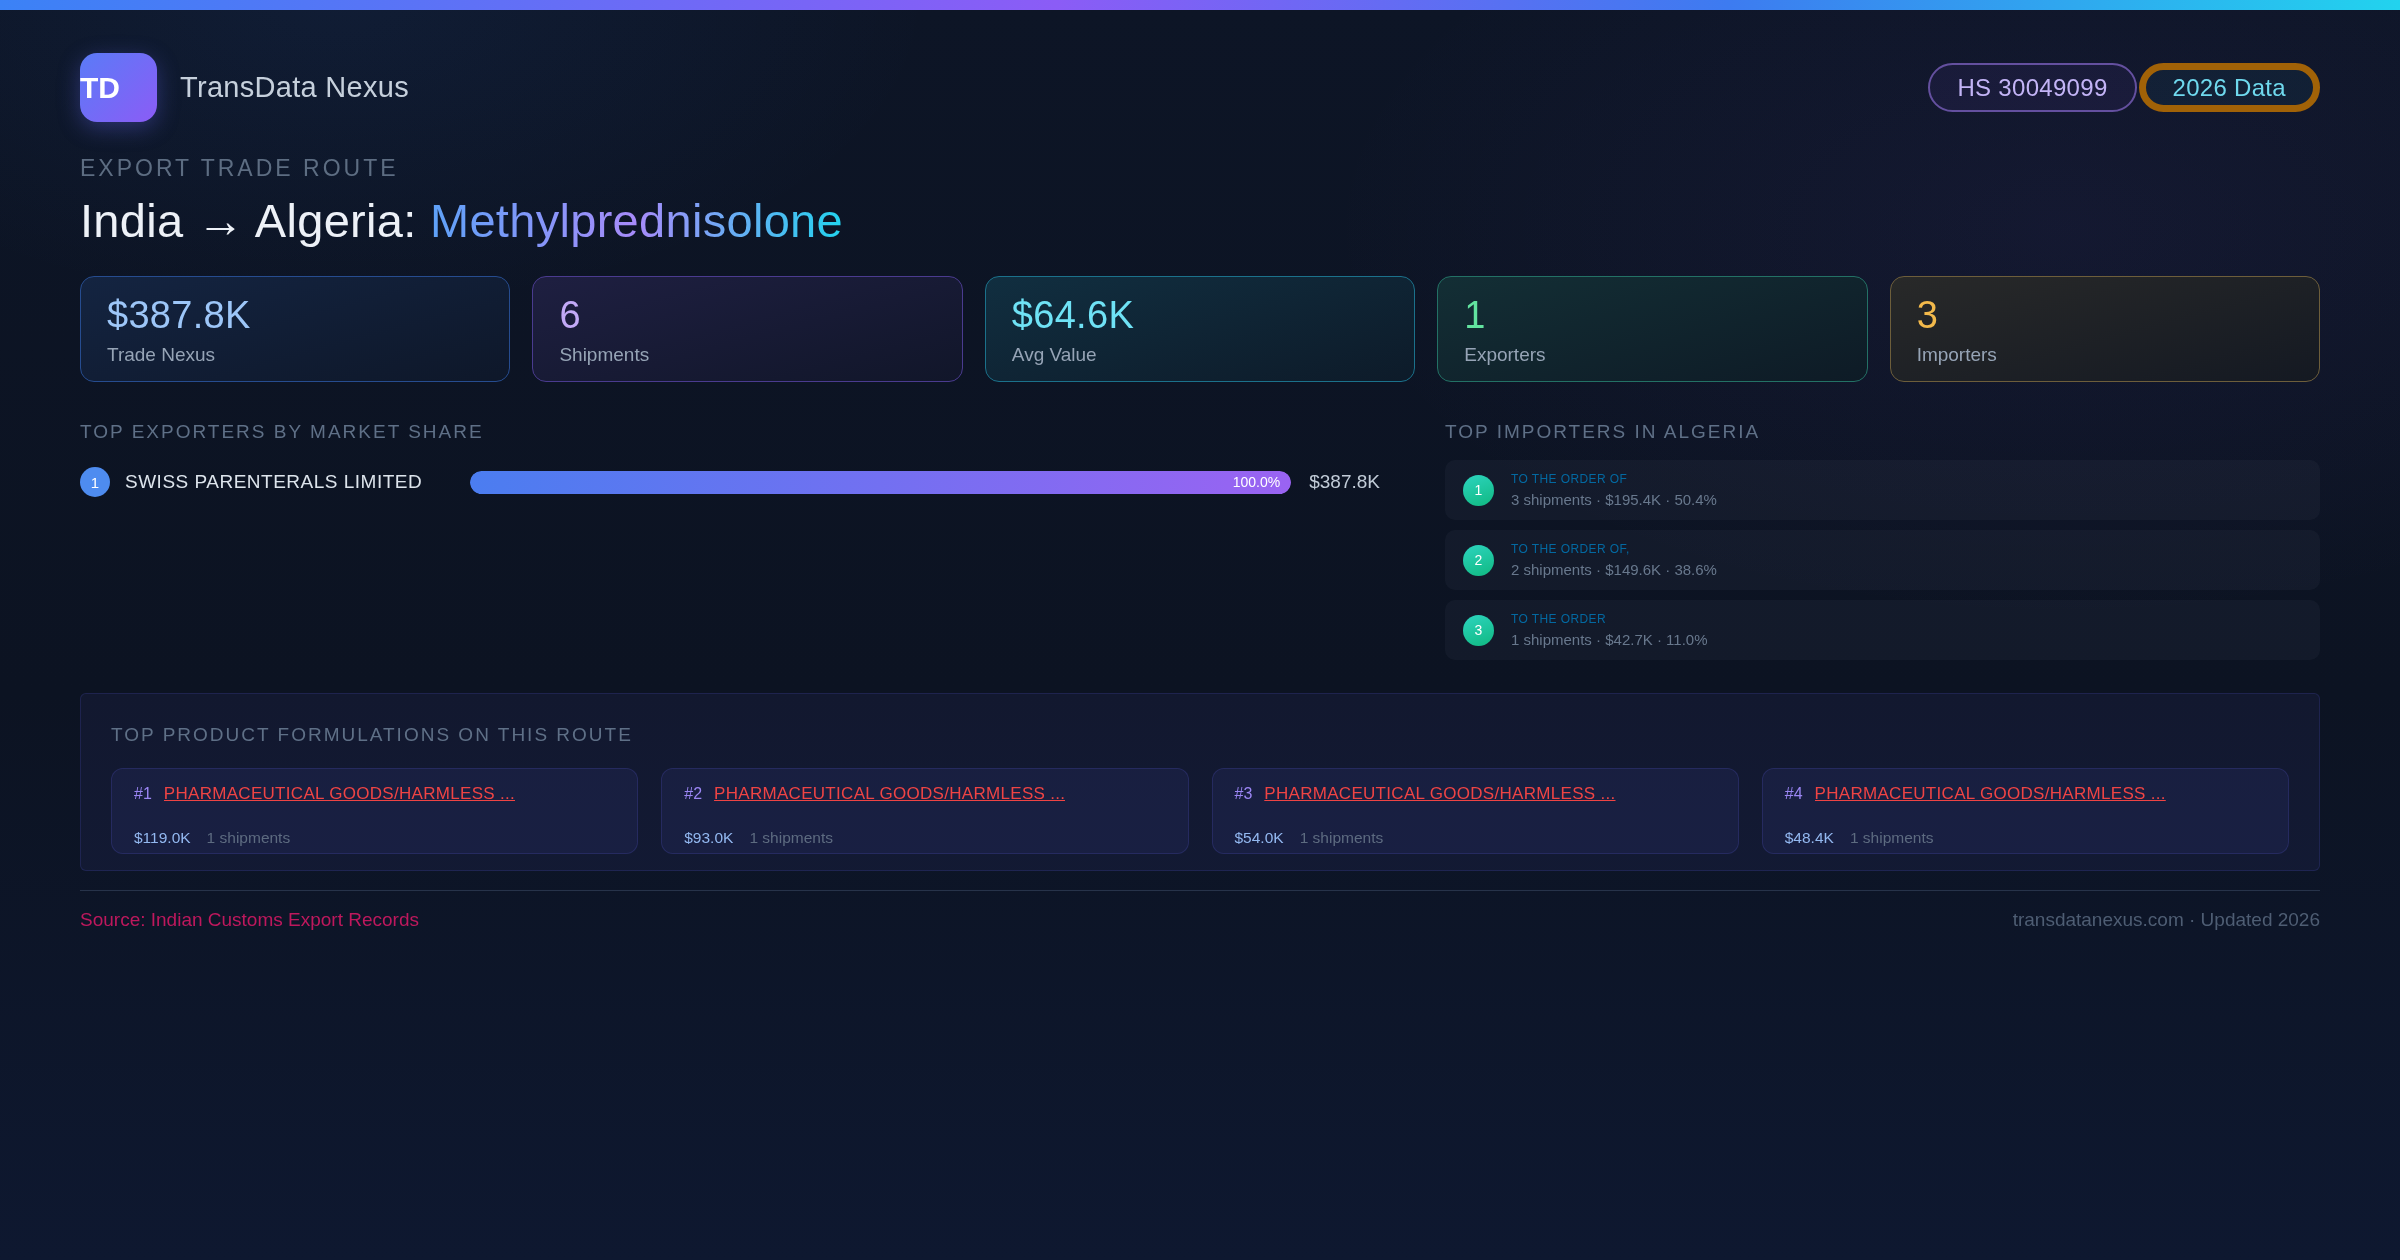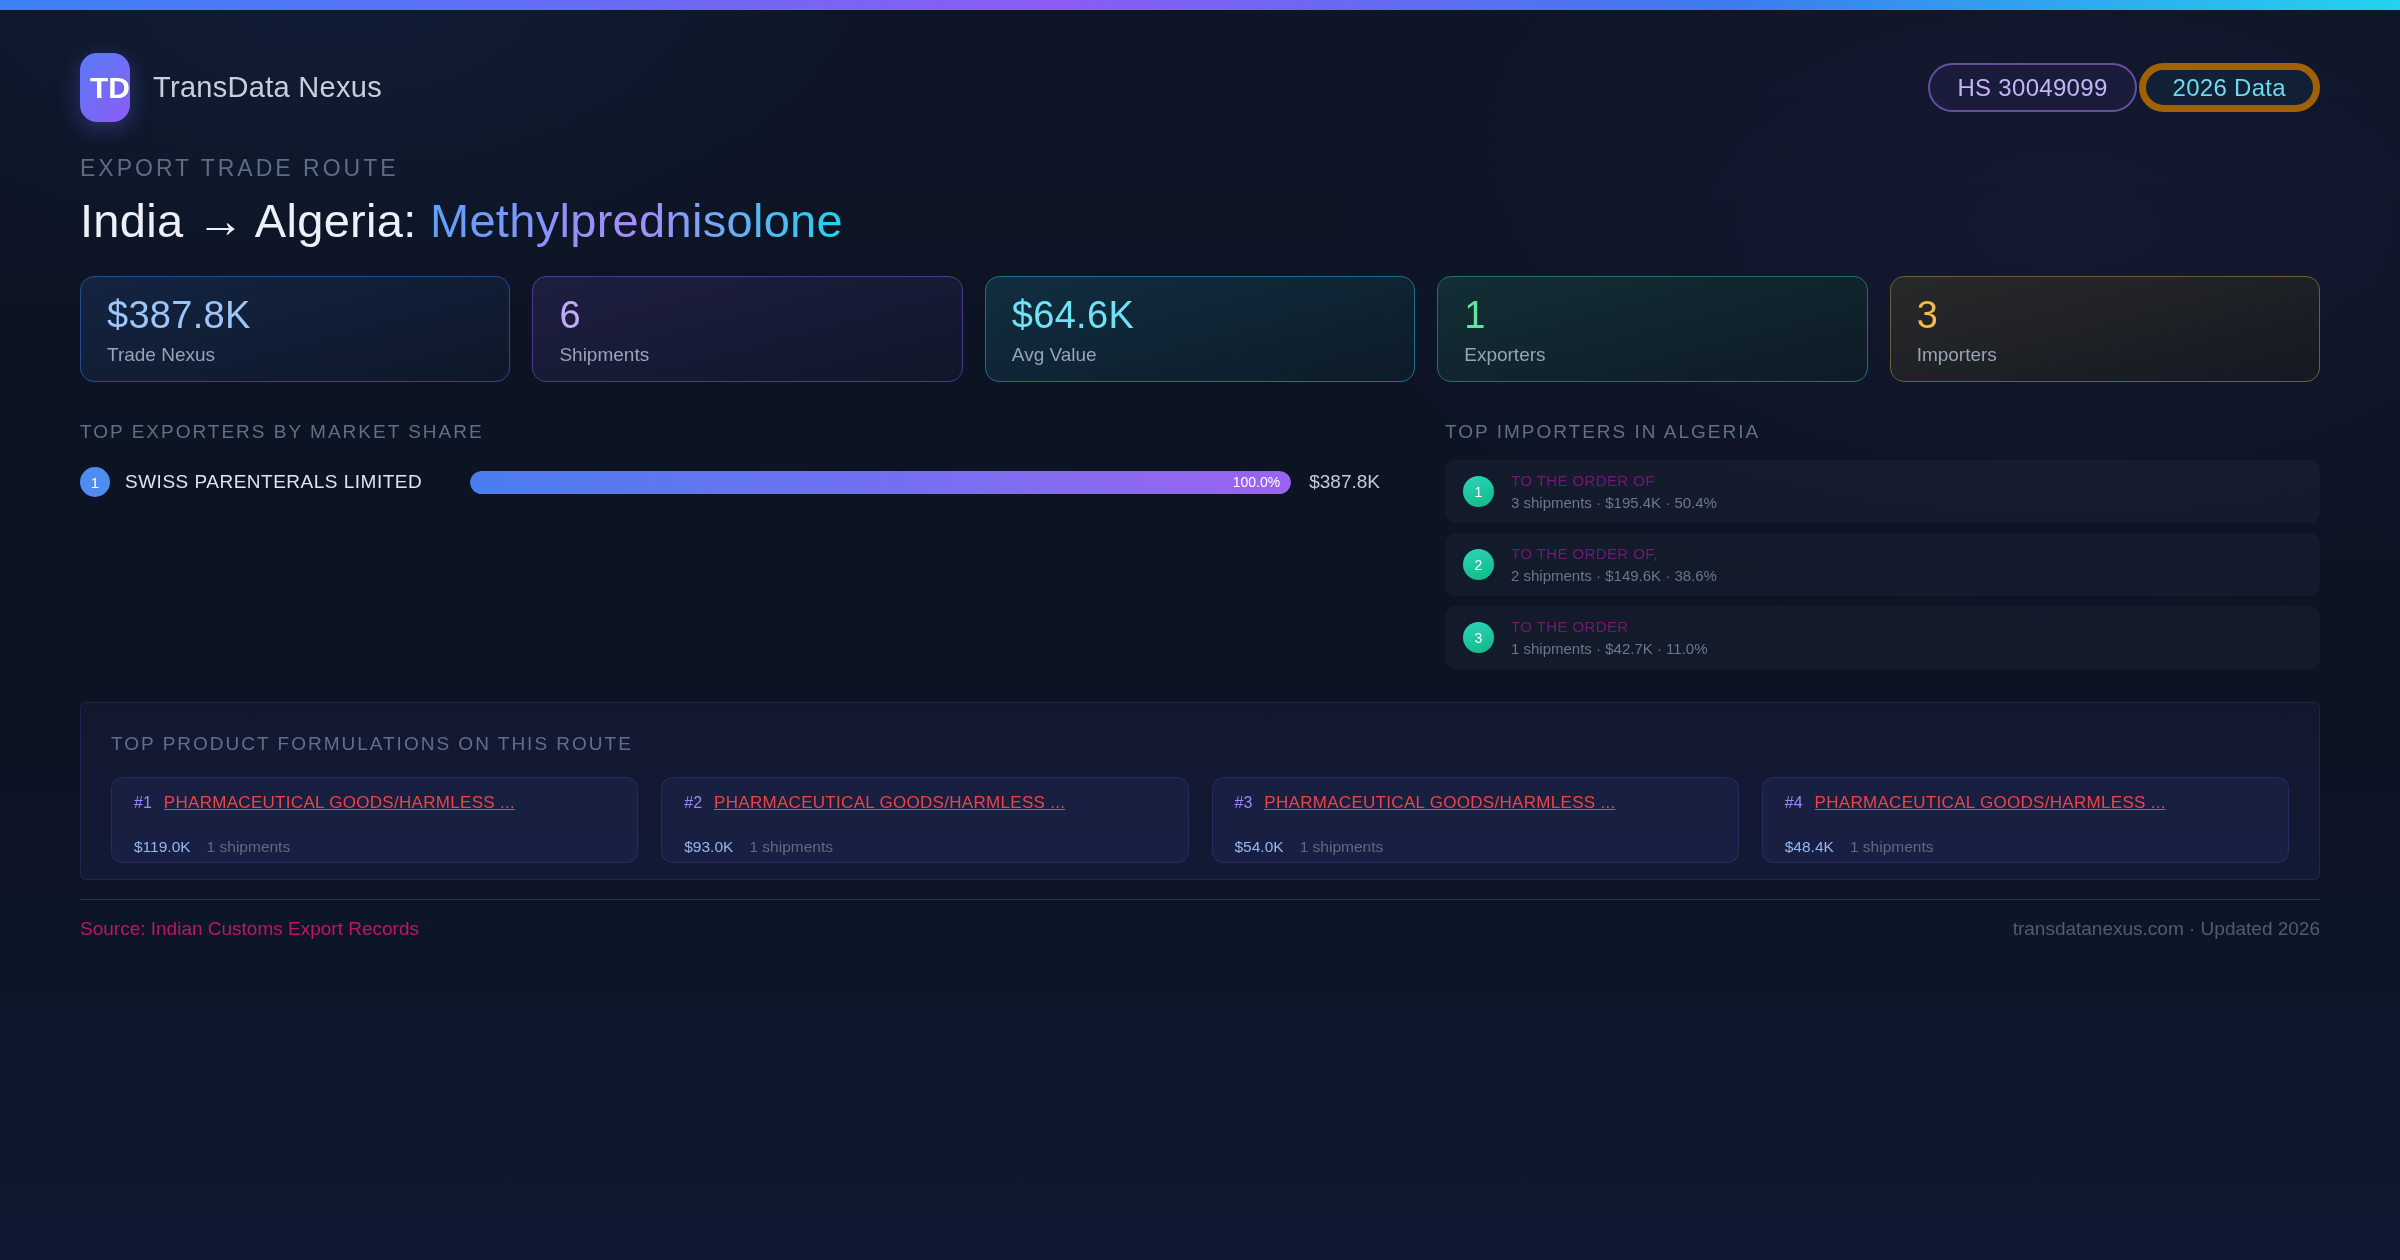--- a/index.html
+++ b/index.html
@@ -16,23 +16,23 @@
   .topbar {
     height:10px; width:100%;
     background:linear-gradient(90deg,#3b82f6 0%, #8b5cf6 44%, #3d7bf0 72%, #22d3ee 100%);
   }
   .container { padding:0 80px; }
 
   
   .header { margin-top:43px; display:flex; align-items:center; justify-content:space-between; }
   .brand { display:flex; align-items:center; gap:23px; cursor:pointer; }
   .logo {
-    width:50px; height:69px; border-radius:17px;
+    width:77px; height:69px; border-radius:17px;
     background:linear-gradient(135deg,#5a7bf7 0%, #8b5cf6 100%);
-    display:flex; align-items:center; justify-content:flex-end;
+    display:flex; align-items:center; justify-content:flex-start;
     font-size:30px; font-weight:700; color:#ffffff;
     box-shadow:0 6px 22px rgba(99,102,241,0.35);
   }
   .brand-name { font-size:29px; color:#c6d0dc; letter-spacing:0.3px; }
   .header-badges { display:flex; gap:2px; }
   .pill {
     height:49px; border-radius:25px; padding:0 27px;
     display:flex; align-items:center; font-size:24px; letter-spacing:0.3px;
   }
   .pill-purple { border:2px solid #64509f; color:#c3b4f6; background:rgba(139,92,246,0.07); }
@@ -86,21 +86,21 @@
   .importer-list { margin-top:17px; display:flex; flex-direction:column; gap:10px; }
   .importer-item {
     background:rgba(148,163,184,0.055); border-radius:10px;
     padding:12px 18px; display:flex; align-items:center; gap:17px; cursor:pointer;
   }
   .rank-badge-teal {
     width:31px; height:31px; border-radius:50%; flex:0 0 31px;
     background:linear-gradient(160deg,#2dd4bf 0%, #10b981 100%);
     color:#fff; font-size:14px; display:flex; align-items:center; justify-content:center;
   }
-  .importer-name { font-size:15px; color:#701a75; letter-spacing:0.4px; }
+  .importer-name { font-size:12px; color:#0369a1; letter-spacing:0.4px; }
   .importer-details { margin-top:5px; font-size:15px; color:#68788d; }
 
   
   .formulations {
     margin-top:33px; border-radius:6px; padding:30px 30px 16px 30px;
     background:rgba(99,102,241,0.065);
     border:1px solid rgba(99,102,241,0.16);
   }
   .form-grid { margin-top:22px; display:flex; gap:23px; }
   .form-card {

